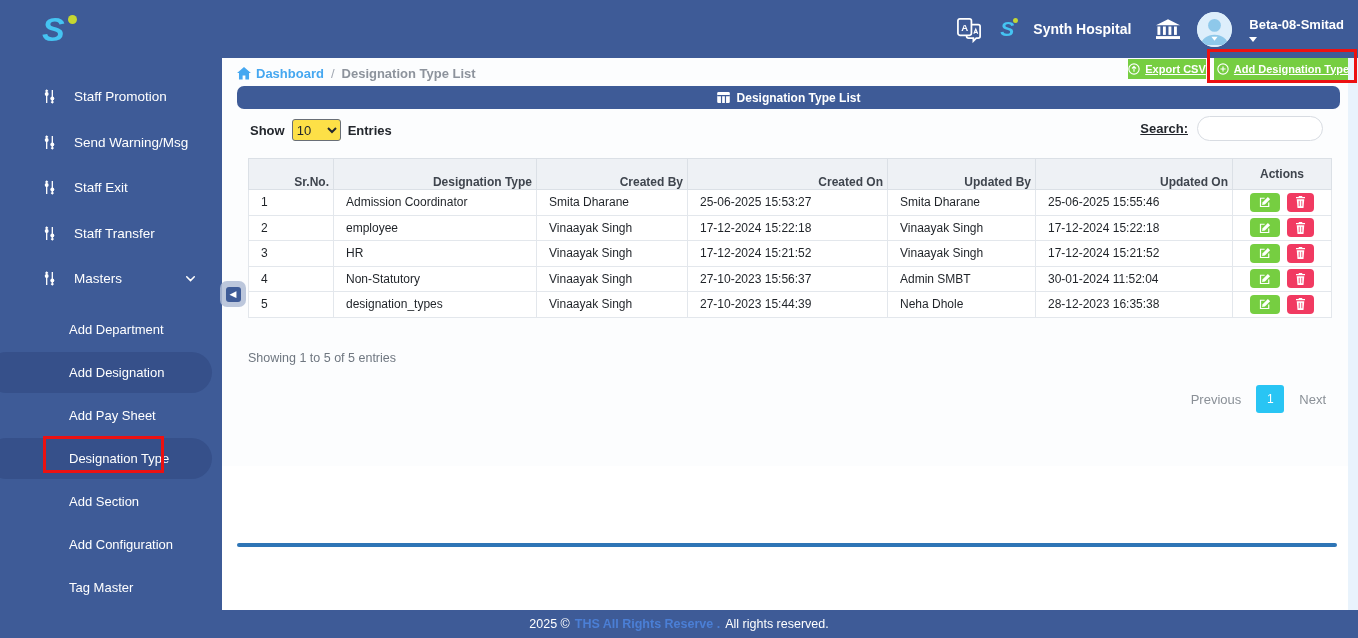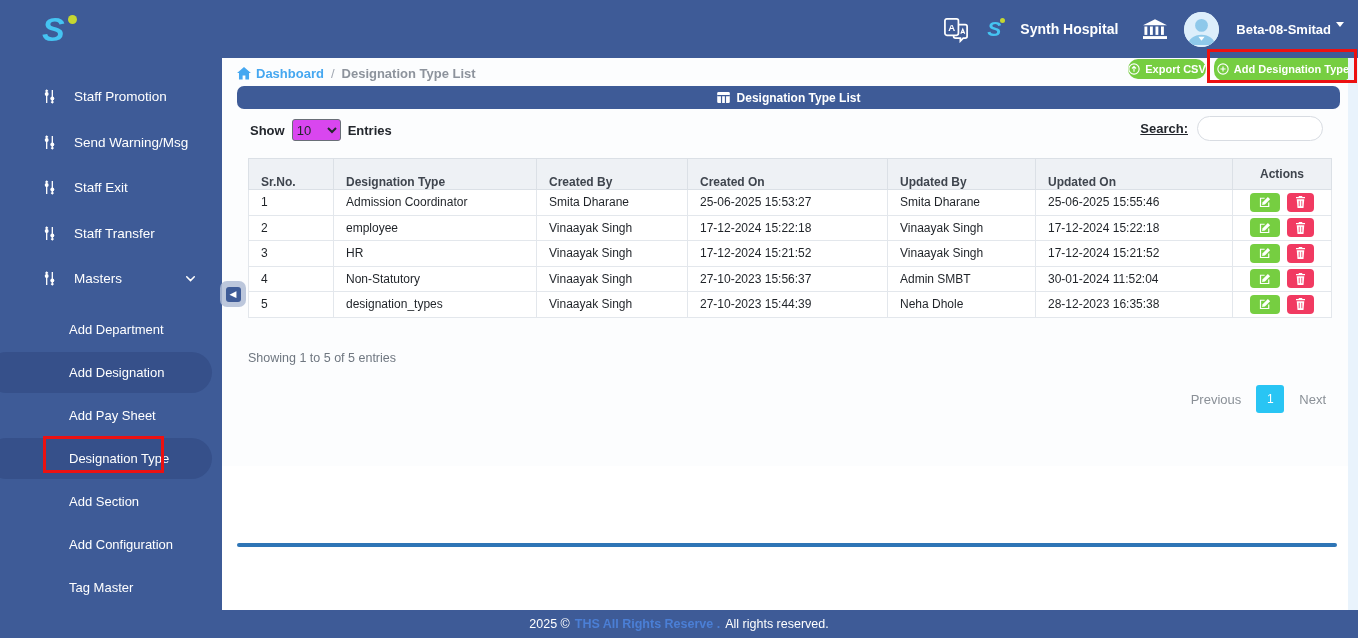--- a/index.html
+++ b/index.html
@@ -16,21 +16,21 @@
   .topbar{position:absolute; left:0; top:0; width:1358px; height:58px; background:var(--primary-blue); z-index:5;}
   .logo{position:absolute; left:42px; top:8px; width:50px; height:42px; cursor:pointer;}
   .logo-s{font-size:34px; font-weight:800; font-style:italic; color:var(--logo-blue); line-height:42px;}
   .logo-dot{position:absolute; left:26px; top:7px; width:9px; height:9px; border-radius:50%; background:var(--logo-dot);}
   .topbar-right{position:absolute; right:14px; top:0; height:58px; display:flex; align-items:center; gap:17px;}
   .tb-icon{display:flex; align-items:center; cursor:pointer;}
   .mini-logo{position:relative; font-size:21px; font-weight:800; font-style:italic; color:var(--logo-blue); margin-right:2px; cursor:pointer;}
   .mini-dot{position:absolute; right:-4px; top:1px; width:5px; height:5px; border-radius:50%; background:var(--logo-dot);}
   .hospital-name{color:#fff; font-weight:bold; font-size:14px; margin-right:8px;}
   .avatar{width:35px; height:35px; border-radius:50%; overflow:hidden; background:#dff0fb; cursor:pointer;}
-  .username{color:#fff; font-weight:bold; font-size:13px; cursor:pointer; display:flex; align-items:flex-start; gap:5px;}
+  .username{color:#fff; font-weight:bold; font-size:13px; cursor:pointer; display:flex; align-items:flex-start; gap:5px;flex-direction:column;}
   .caret{width:0; height:0; border-left:4px solid transparent; border-right:4px solid transparent; border-top:5px solid #fff;}
 
   
   .sidebar{position:absolute; left:0; top:58px; width:222px; height:552px; background:var(--primary-blue); z-index:4;}
   .side-nav{padding-top:16px;}
   .side-item{height:45.5px; display:flex; align-items:center; padding-left:42px; gap:17px; color:#fff; font-size:13.5px; cursor:pointer;}
   .side-item .chev{margin-left:auto; margin-right:26px;}
   .icon{display:inline-flex; align-items:center;}
   .side-subnav{margin-top:6px;}
   .sub-item{height:43px; display:flex; align-items:center; padding-left:69px; color:#fff; font-size:13px; cursor:pointer; position:relative;}
@@ -45,34 +45,34 @@
   
   .content{position:absolute; left:222px; top:58px; width:1126px; height:408px; background:#fcfdfe;}
   .right-strip{position:absolute; right:0; top:58px; width:10px; height:552px; background:#e9f3fc;}
 
   .breadcrumb{position:absolute; left:15px; top:4px; height:22px; display:flex; align-items:center; gap:7px; font-size:13px; font-weight:bold;}
   .bc-home{color:var(--link-blue); display:flex; align-items:center; gap:5px; cursor:pointer;}
   .bc-sep{color:#a0a7b2; font-weight:normal;}
   .bc-current{color:#8d939c;}
 
   .btn{display:flex; align-items:center; justify-content:center; gap:5px; background:var(--accent-green); color:#fff;
-    font-weight:bold; font-size:11px; border:none; border-radius:10px; cursor:pointer; font-family:inherit;}
+    font-weight:bold; font-size:11px; border:none; border-radius:0; cursor:pointer; font-family:inherit;text-decoration:underline;}
   .btn-export{position:absolute; left:906px; top:1px; width:78px; height:20px;}
   .btn-add{position:absolute; left:992px; top:-2px; width:138px; height:25px;}
 
   .panel-title{position:absolute; left:15px; top:28px; width:1103px; height:23px; background:var(--primary-blue); border-radius:7px;
     color:#fff; font-size:12px; font-weight:bold; display:flex; align-items:center; justify-content:center; gap:7px;}
 
   .show-control{position:absolute; left:28px; top:61px; display:flex; align-items:center; gap:7px; font-size:13px; font-weight:600; color:#23272d;}
-  .show-control select{width:49px; height:22px; border:1.5px solid #696f77; border-radius:3px; font-size:13px; font-family:inherit; color:#23272d; background:#d946ef;}
+  .show-control select{width:49px; height:22px; border:1.5px solid #696f77; border-radius:3px; font-size:13px; font-family:inherit; color:#23272d; background:#fde047;}
   .search-wrap{position:absolute; right:25px; top:58px; display:flex; align-items:center; gap:9px; font-size:13px; font-weight:600; color:#23272d;text-decoration:underline;}
   .search-wrap input{width:126px; height:25px; border:1px solid #d8dce2; border-radius:13px; padding:0 11px; font-size:13px; font-family:inherit; outline:none;}
 
   table.data{position:absolute; left:26px; top:100px; width:1083px; border-collapse:collapse; table-layout:fixed;}
-  table.data th{background:#eef1f5; border:1px solid #dbe0e6; height:30px; font-size:12px; color:#3f454e; text-align:left; padding:16px 4px 0 12px; font-weight:bold;}
+  table.data th{background:#eef1f5; border:1px solid #dbe0e6; height:30px; font-size:12px; color:#3f454e; text-align:right; padding:16px 4px 0 12px; font-weight:bold;}
   table.data th.actions-col{text-align:center; padding:0;}
   table.data td{border:1px solid #e3e7ec; height:25.5px; font-size:12px; color:#1f2328; padding:0 4px 0 12px; background:#fff; overflow:hidden; white-space:nowrap;}
   table.data td.actions{text-align:center; padding:2px 0;}
   .abtn{display:inline-flex; align-items:center; justify-content:center; height:19px; border:none; border-radius:4px; margin:0 3.5px; cursor:pointer; vertical-align:middle;}
   .btn-edit{width:30px; background:var(--accent-green);}
   .btn-del{width:27px; background:var(--accent-red);}
 
   .showing{position:absolute; left:26px; top:293px; font-size:12.5px; color:#6f7780;}
   .pagination{position:absolute; right:22px; top:286px; display:flex; align-items:center; gap:15px; font-size:13px; color:#8a9097;margin-top:41px;}
   .page-link{cursor:pointer;}

